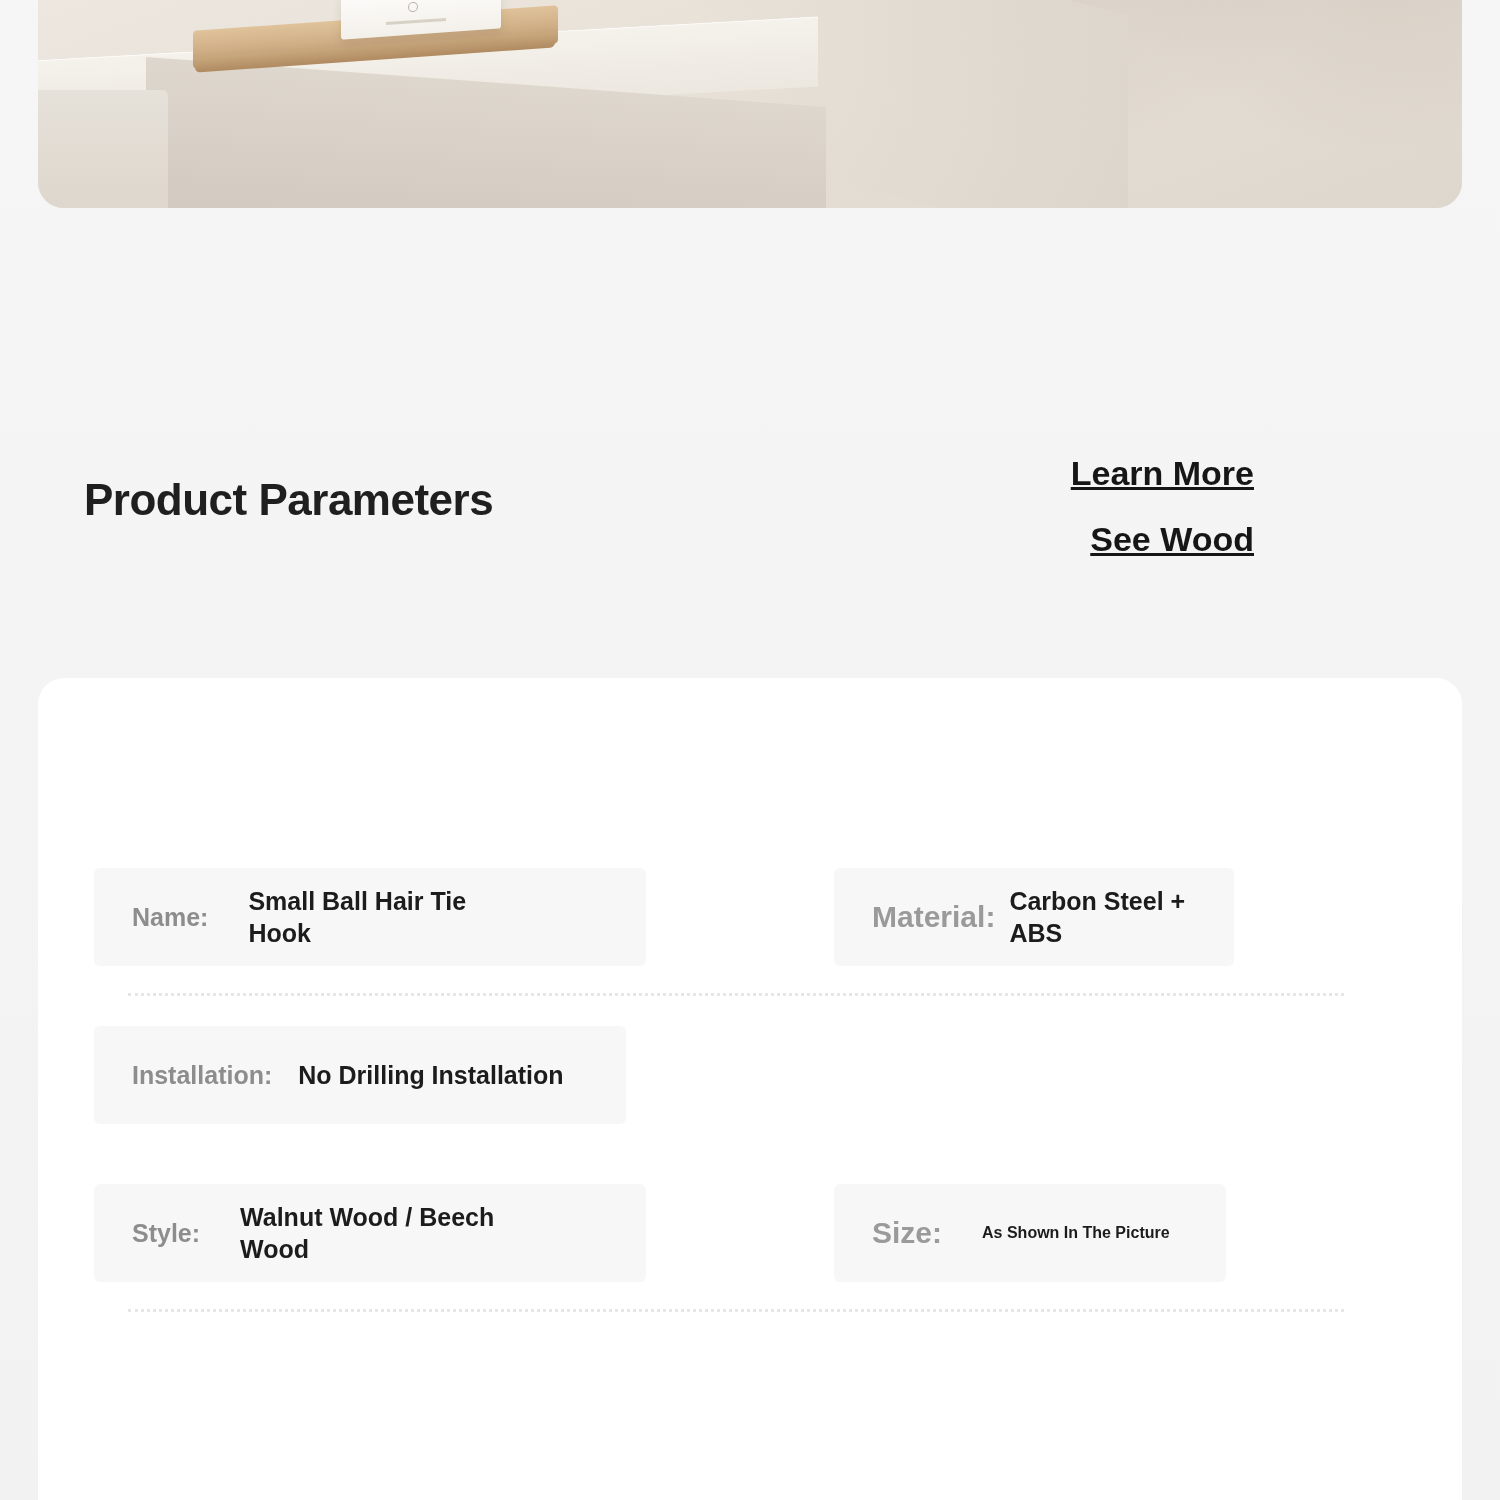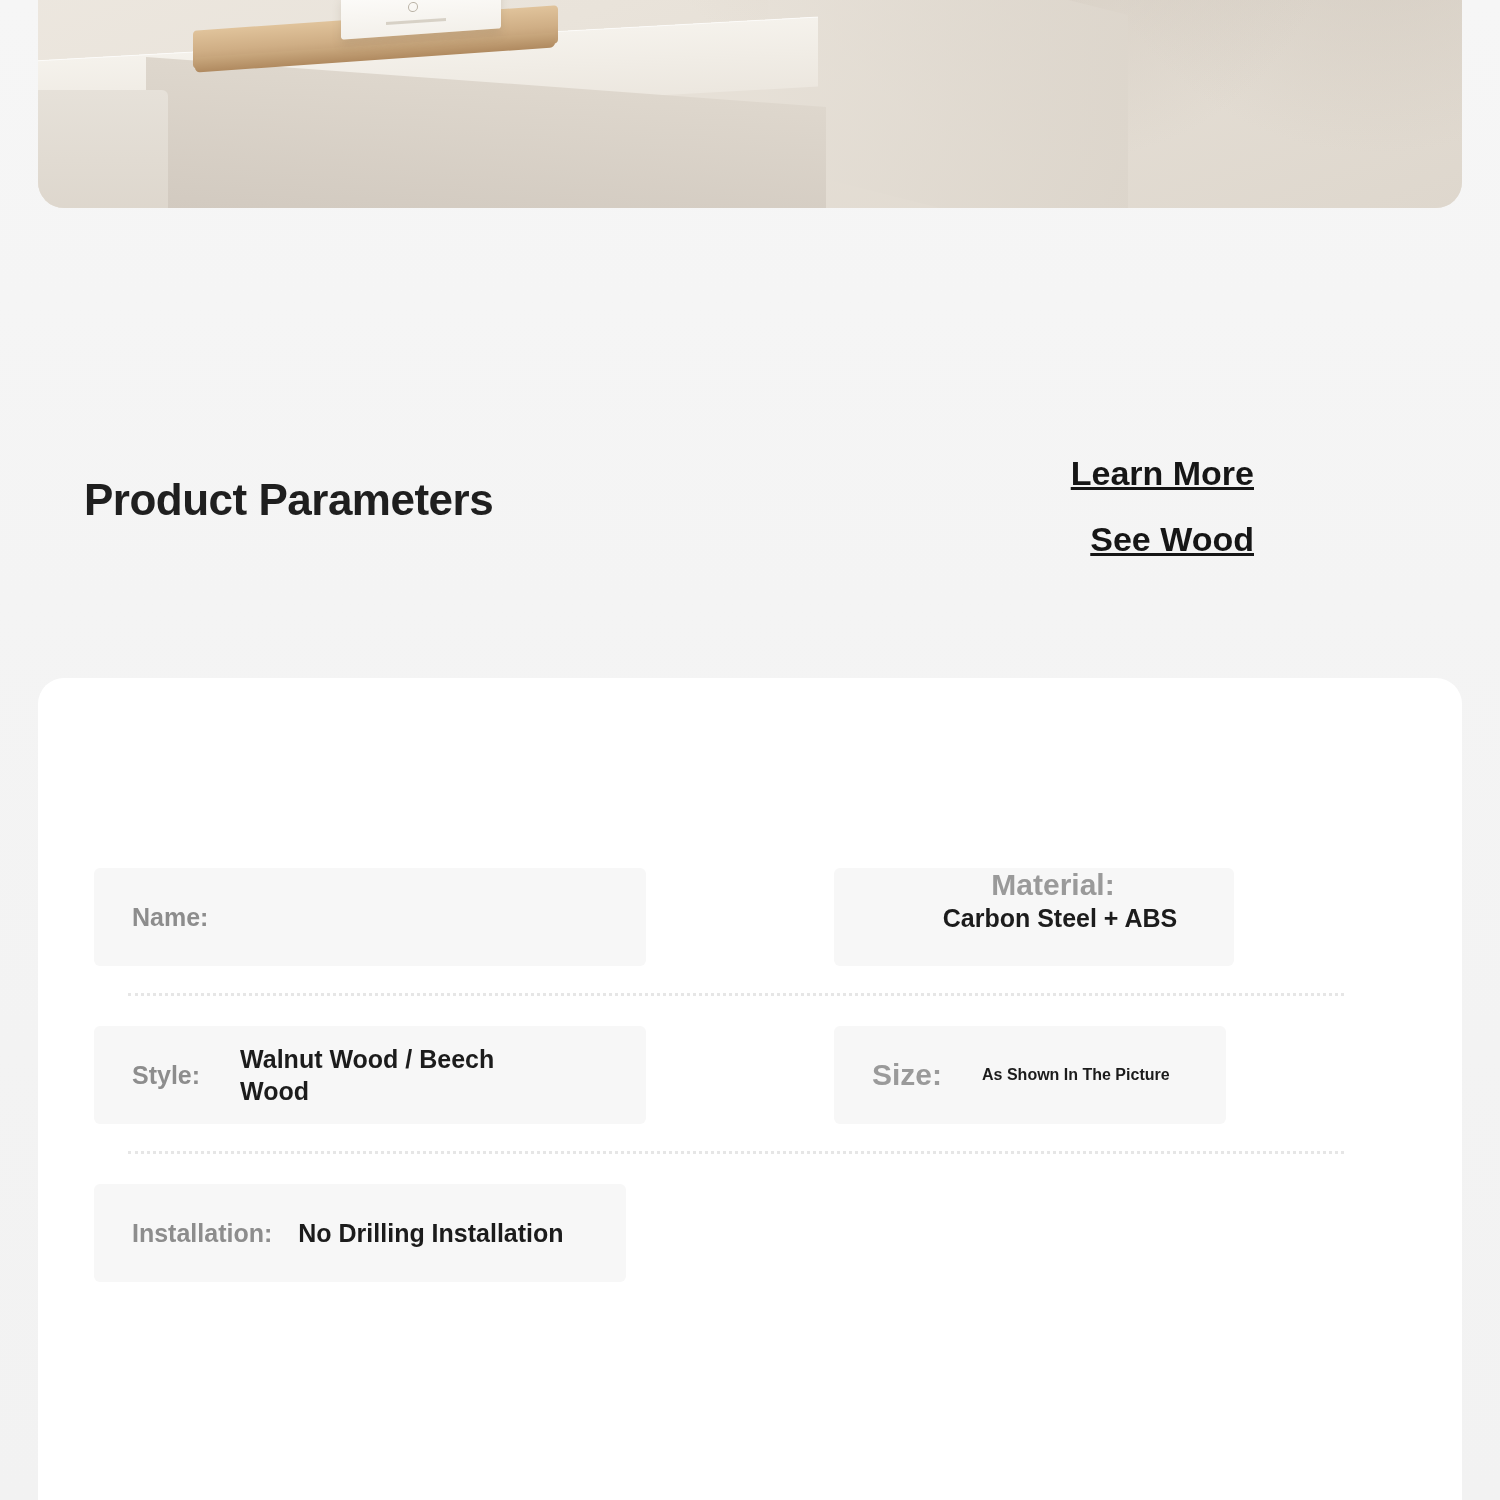--- a/index.html
+++ b/index.html
@@ -199,21 +199,21 @@
   .cell {
     display: flex;
     align-items: center;
     height: 98px;
     margin-top: 30px;
     background: #f7f7f7;
     border-radius: 6px;
     padding-left: 38px;
   }
   .cell.first { width: 552px; }
-  .cell.second { width: 400px; margin-left: 164px; flex-direction: column; }
+  .cell.second { width: 400px; margin-left: 164px; }
   .cell.wide-second { width: 392px; margin-left: 164px; }
   .cell.single { width: 532px; }
 
   .label {
     font-size: 25px;
     color: #8d8d8d;
     font-weight: 600;
     white-space: nowrap;
   }
   .label.big {
@@ -266,42 +266,43 @@
       <span>See Wood</span>
     </div>
   </div>
 
   <div class="card">
     <div class="param-grid">
 
       <div class="param-row divider">
         <div class="cell first">
           <span class="label">Name:</span>
+          <span class="value wrap2 gap-40">Small Ball Hair Tie Hook</span>
         </div>
         <div class="cell second">
           <span class="label big">Material:</span>
           <span class="value gap-14">Carbon Steel + ABS</span>
+        </div>
+      </div>
+
+      <div class="param-row">
+        <div class="cell single">
+          <span class="label">Installation:</span>
+          <span class="value gap-26">No Drilling Installation</span>
         </div>
       </div>
 
       <div class="param-row divider">
         <div class="cell first">
           <span class="label">Style:</span>
           <span class="value style-value gap-40">Walnut Wood / Beech Wood</span>
         </div>
         <div class="cell wide-second">
           <span class="label big">Size:</span>
           <span class="value small gap-40">As Shown In The Picture</span>
         </div>
       </div>
 
-      <div class="param-row">
-        <div class="cell single">
-          <span class="label">Installation:</span>
-          <span class="value gap-26">No Drilling Installation</span>
-        </div>
-      </div>
-
     </div>
 
   </div>
 
 </div>
 
 </body></html>

